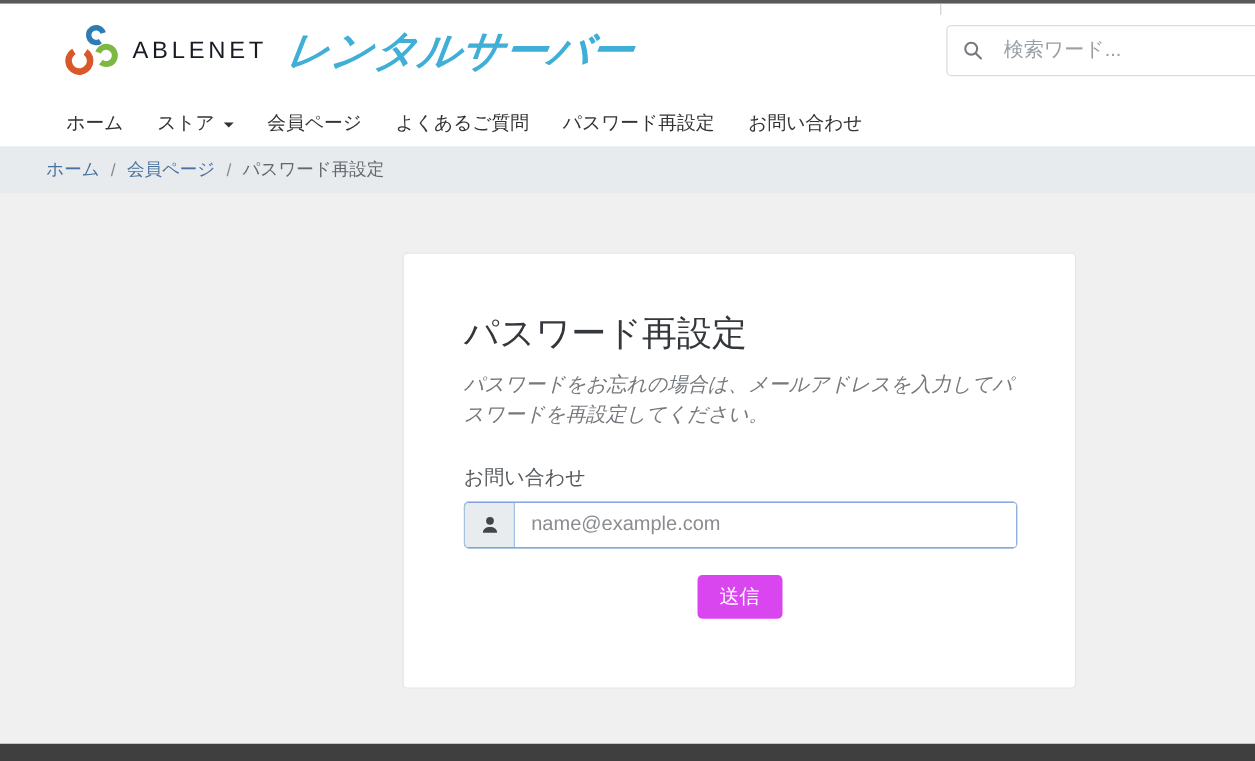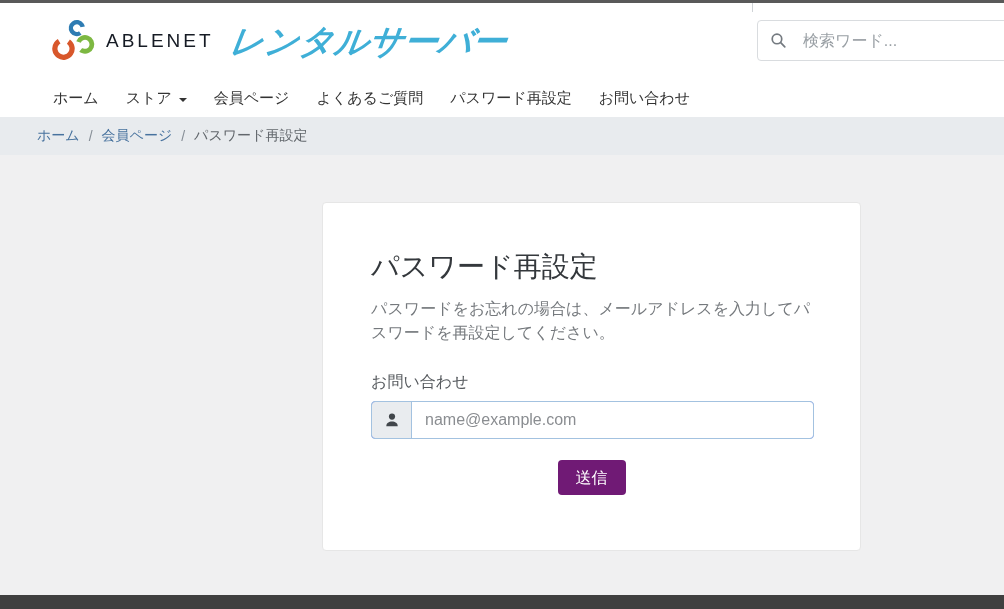--- a/index.html
+++ b/index.html
@@ -76,40 +76,40 @@
   .card {
     position: absolute; left: 322px; top: 47px;
     width: 539px; height: 349px;
     background: #fff; border: 1px solid #e6e6e6; border-radius: 4px;
     padding: 47px 48px;
   }
   .card-title {
     margin: 0 0 13px; font-size: 28px; font-weight: 400; color: #34383c; line-height: 1.2;
   }
   .card-desc {
-    margin: 0 0 27px; font-size: 16px; color: #75797d; line-height: 1.5; max-width: 452px;
+    margin: 0 0 27px; font-size: 16px; color: #75797d; line-height: 1.5; max-width: 452px; font-style: italic;
   }
   .field-label { display: block; font-size: 16px; color: #55595d; margin-bottom: 8px; }
   .input-group {
     display: flex; width: 443px; height: 38px;
     border: 1px solid #a3c2e0; border-radius: 4px; overflow: hidden; background: #1d4ed8;
   }
   .input-addon {
     width: 40px; background: #e9ecef; border-right: 1px solid #a3c2e0;
     display: flex; align-items: center; justify-content: center; flex: 0 0 auto;
   }
   .person-icon { width: 16px; height: 16px; }
   .email-input {
     flex: 1; border: none; outline: none; padding: 0 13px; font-size: 16px;
     color: #495057; font-family: inherit; min-width: 0;
   }
   .email-input::placeholder { color: #8a8d91; }
   .btn-row { text-align: center; margin-top: 21px; }
   .submit-btn {
-    display: inline-block; background: #701a75; color: #fff; border: none;
+    display: inline-block; background: #d946ef; color: #fff; border: none;
     border-radius: 4px; font-size: 16px; padding: 8px 18px; cursor: pointer;
     font-family: Liberation Serif, serif; line-height: 1.2;
   }
 
   
   .footer {
     position: absolute; left: 0; bottom: 0; width: 100%; height: 14px; background: #3f3f3f;
   }
 </style>
 </head>

